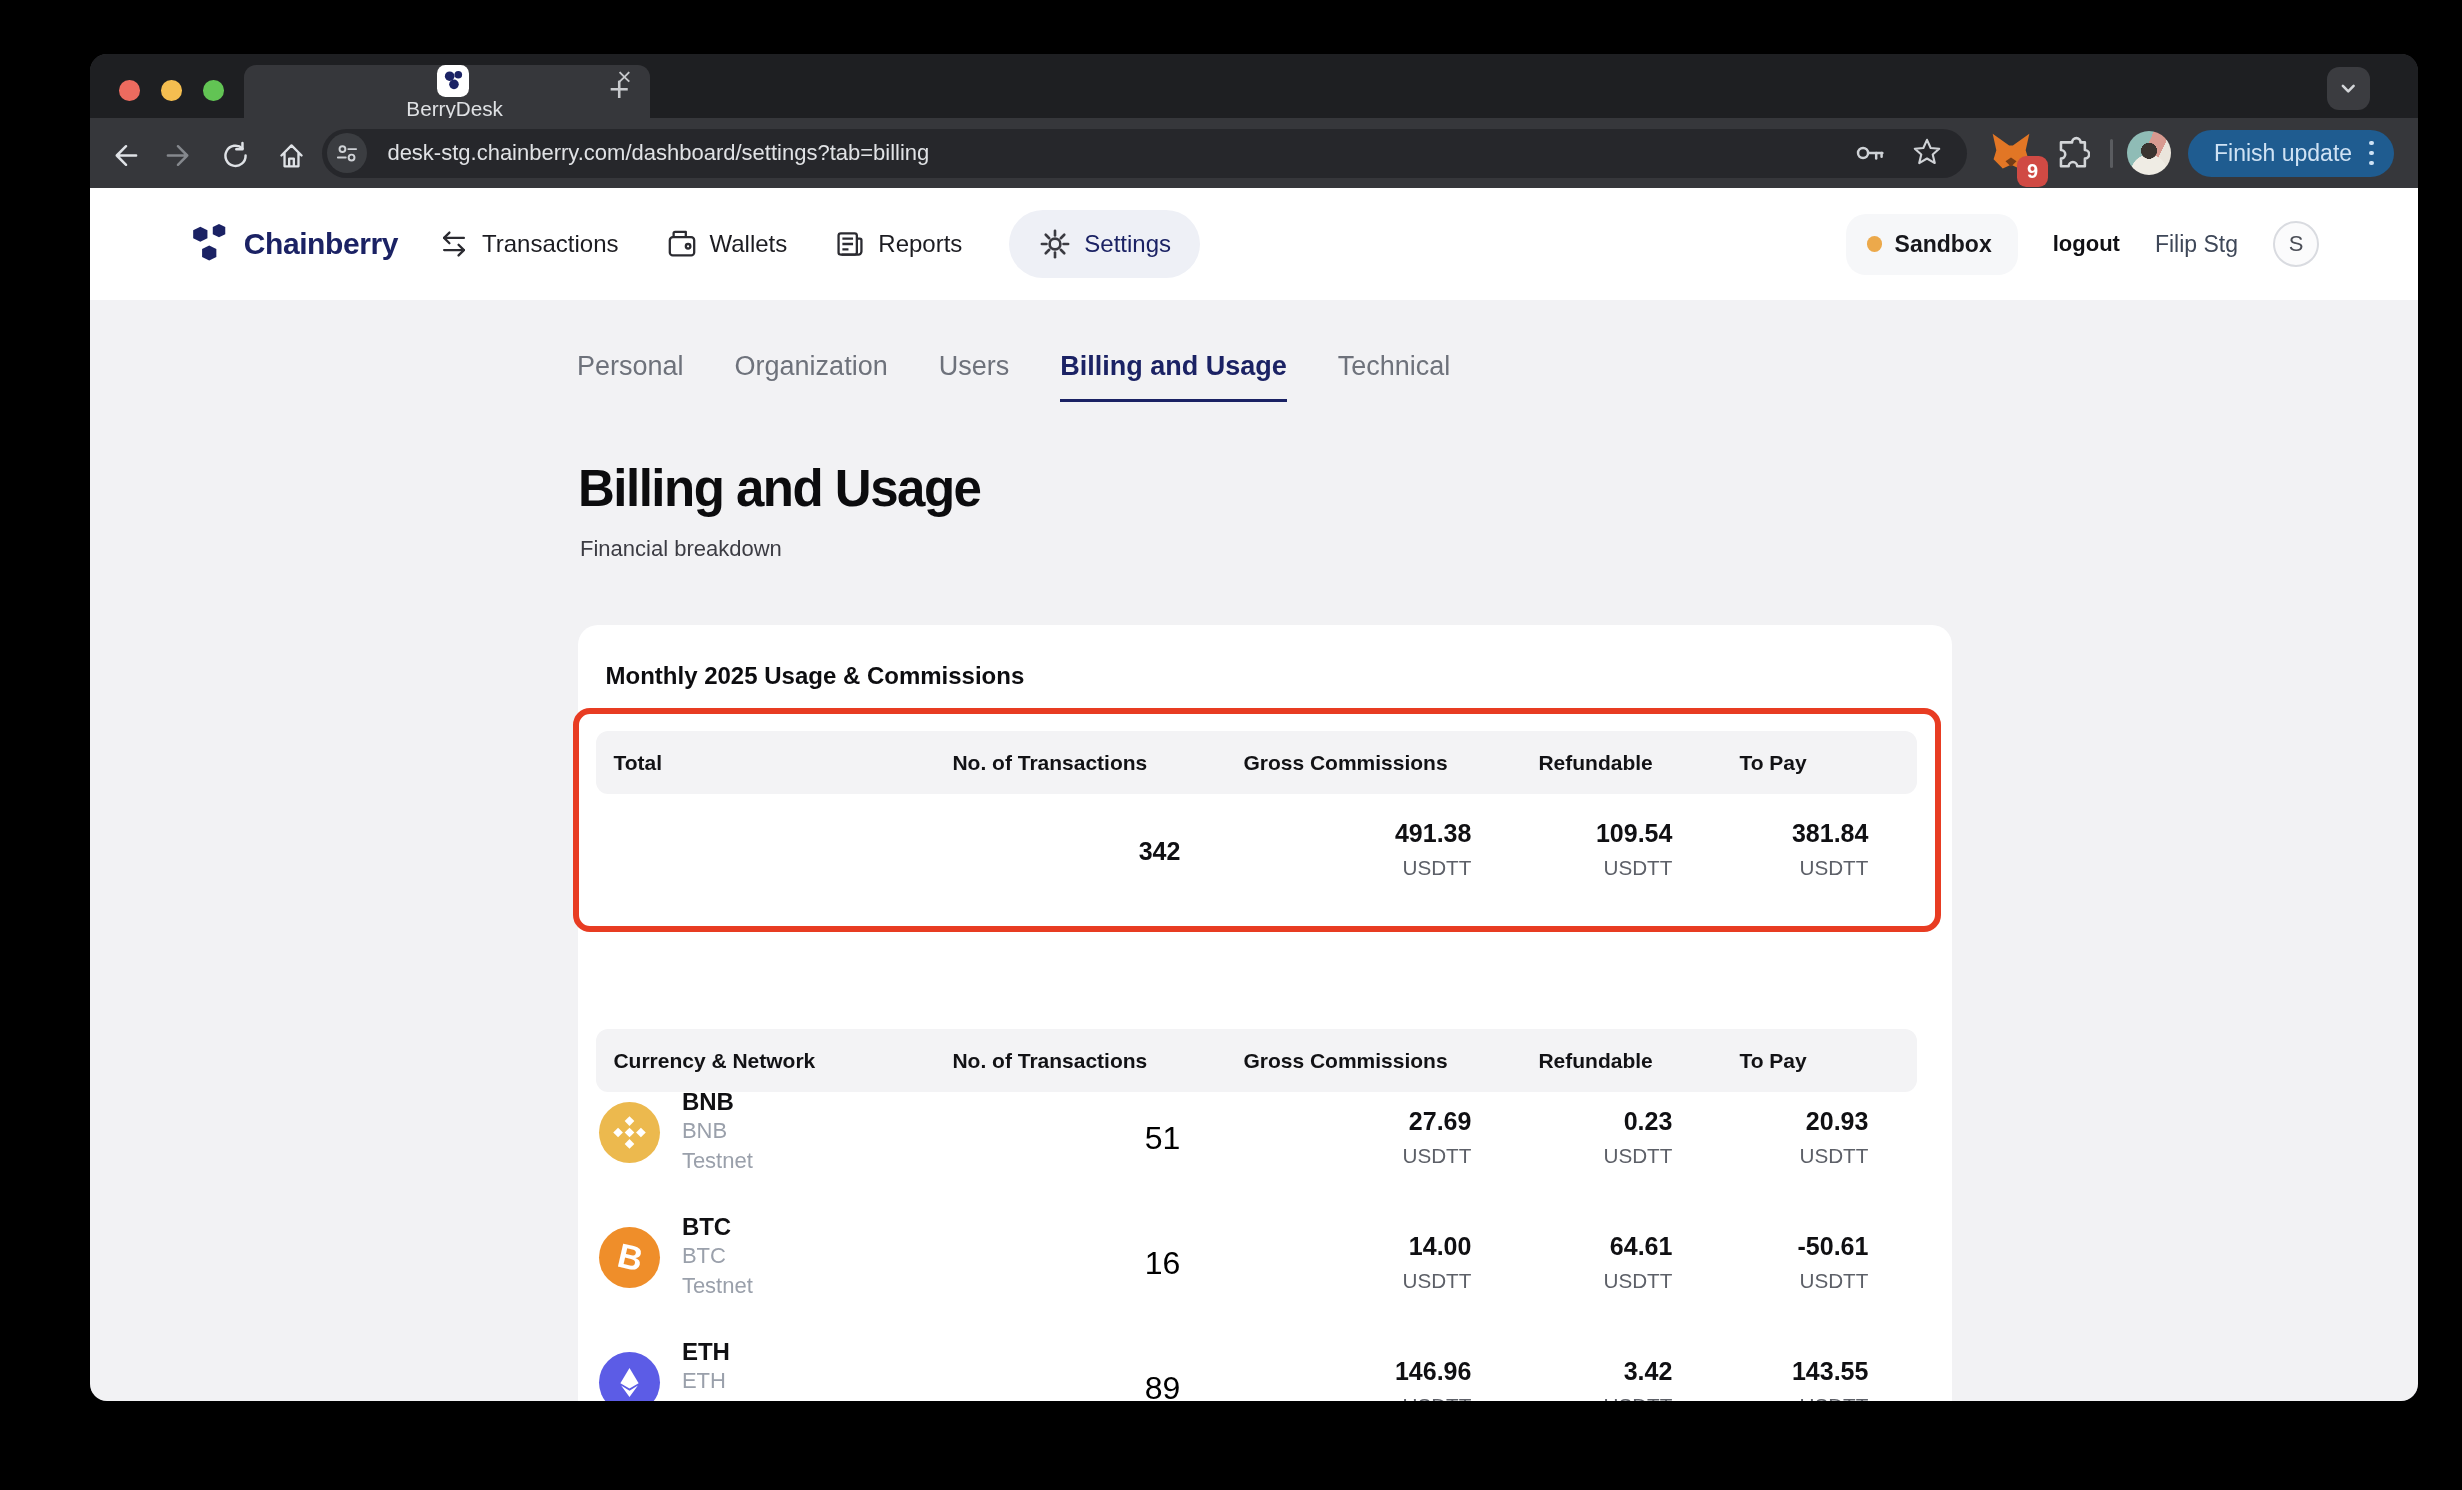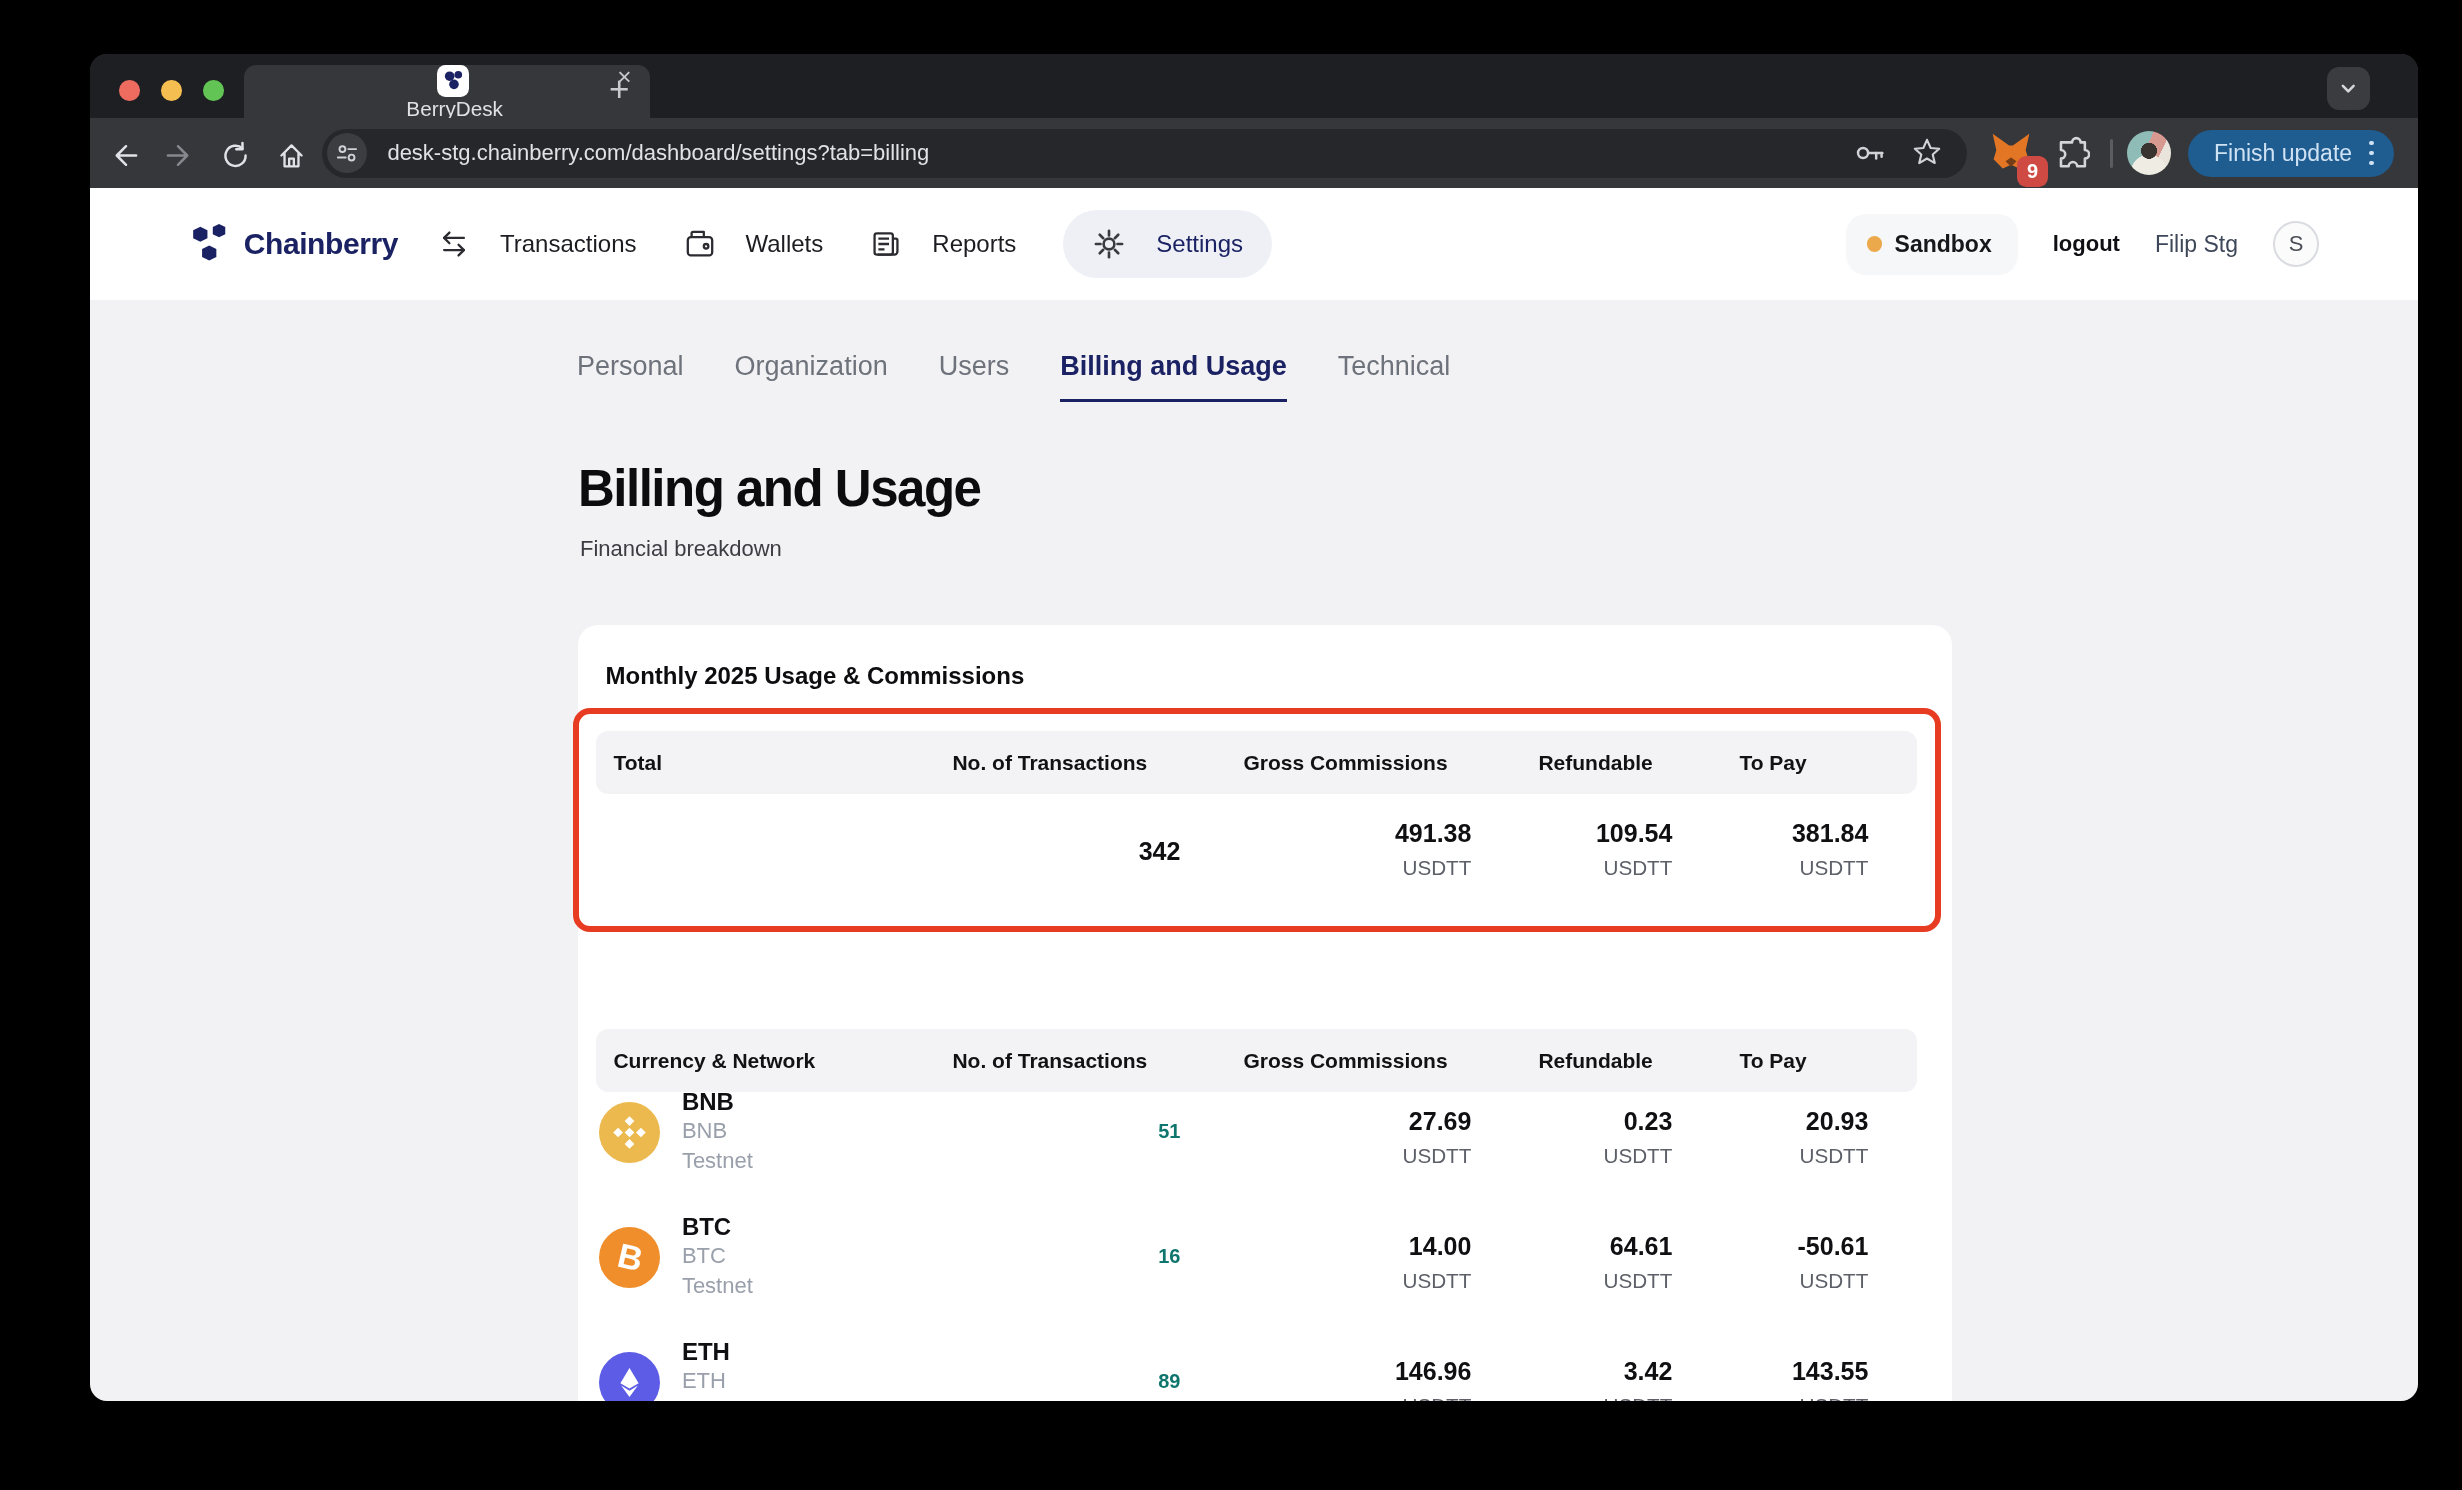--- a/index.html
+++ b/index.html
@@ -47,21 +47,21 @@
   .update-btn { position:absolute; left:2098px; top:11.5px; height:47px; border-radius:24px; background:#1f5c90;
                 color:#cfe2f4; display:flex; align-items:center; gap:17px; padding:0 20px 0 26px; font-size:23px; }
   .kebab { display:flex; flex-direction:column; gap:5.4px; }
   .kebab i { width:4.6px; height:4.6px; border-radius:50%; background:#cfe2f4; display:block; }
 
   
   .appnav { position:absolute; top:134px; left:0; right:0; height:112px; background:#fff; }
   .brand { position:absolute; left:99px; top:0; height:100%; display:flex; align-items:center; gap:10.7px; }
   .brand-name { font-size:30px; font-weight:bold; color:#1b2264; letter-spacing:-0.4px; }
   .mainnav { position:absolute; left:348px; top:0; height:100%; display:flex; align-items:center; gap:47px; }
-  .nav-item { display:flex; align-items:center; gap:30px; font-size:24px; color:#1c1c21; font-weight:500; }
+  .nav-item { display:flex; align-items:center; gap:12px; font-size:24px; color:#1c1c21; font-weight:500; }
   .nav-item.active { background:#eef0f6; border-radius:35px; padding:17px 29px; color:#1b2264; }
   .navright { position:absolute; right:99px; top:0; height:100%; display:flex; align-items:center; gap:35px; }
   .sandbox { background:#f6f7f9; border-radius:20px; padding:17px 26px 17px 21.4px; display:flex;
              align-items:center; gap:12.2px; font-weight:bold; font-size:23px; color:#17171c; }
   .sandbox-dot { width:15.3px; height:15.3px; border-radius:50%; }
   .logout { font-size:22px; font-weight:bold; color:#101014; }
   .username { font-size:23px; color:#3e4758; }
   .user-avatar { width:46px; height:46px; border-radius:50%; background:#fbfbfc; border:2.3px solid #d9dbe0;
                  color:#4b4e57; font-size:22px; display:flex; align-items:center; justify-content:center; }
 
@@ -92,21 +92,21 @@
   .tvalues .txv { padding-top:31px; font-size:25px; font-weight:bold; color:#101013; }
 
   .thead2 { top:404px; }
   .rows { position:absolute; left:18.4px; top:460px; width:1321px; }
   .row { height:125px; display:grid; grid-template-columns:356px 291px 295px 201px 178px; }
   .asset { display:flex; gap:21.4px; text-align:left; padding-left:3.1px; }
   .coin { width:61px; height:61px; border-radius:50%; margin-top:17px; flex:0 0 auto;
           display:flex; align-items:center; justify-content:center; }
   .sym { font-size:24px; font-weight:bold; color:#101013; line-height:29px; margin-top:1.5px; }
   .net { font-size:22px; color:#9aa0ab; line-height:30px; }
-  .txc { padding-top:35px; font-size:20px; font-weight:bold; color:#0f766e; }
+  .txc { padding-top:35px; font-size:32px; font-weight:normal; color:#000000; }
   .money2 { padding-top:21.4px; }
 
   .annotation { position:absolute; left:483px; top:408px; width:1368px; height:224px;
                 border:6.9px solid #e83c22; border-radius:17px; pointer-events:none; z-index:5; }
 
   .btc-glyph { color:#fff; font-size:34px; font-weight:bold; transform:rotate(13deg); display:block; }
 </style>
 </head>
 <body>
 

